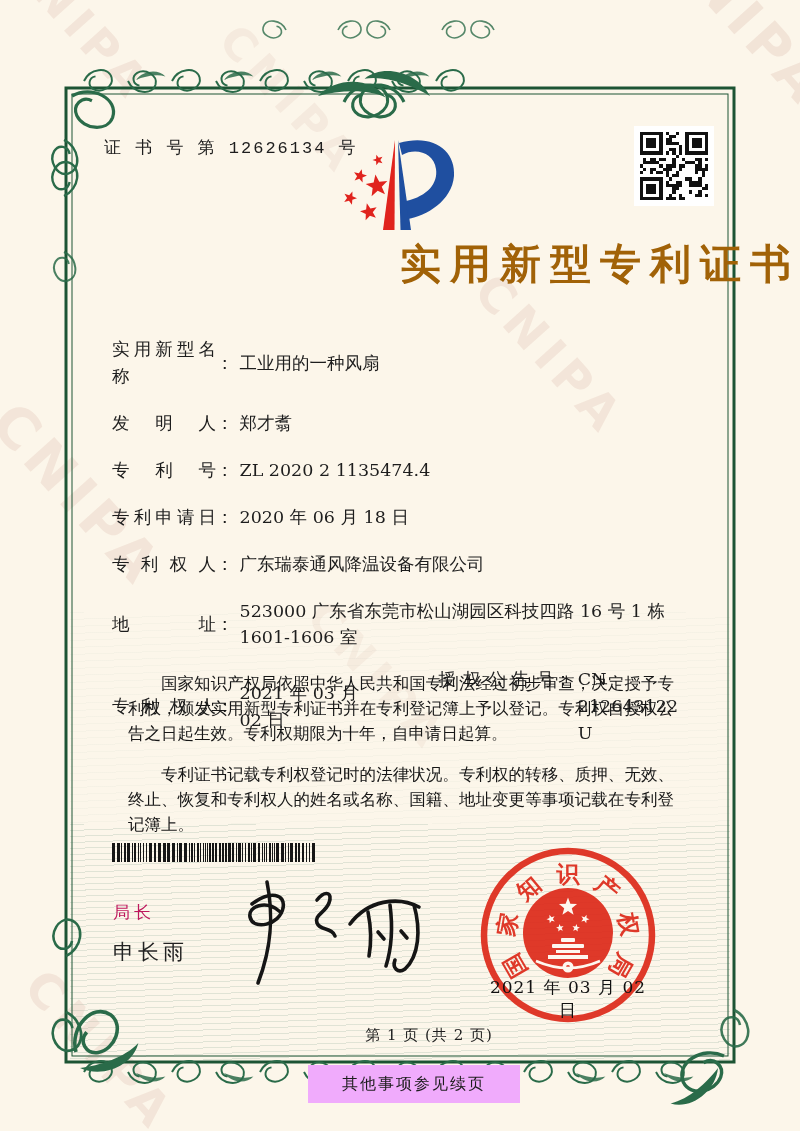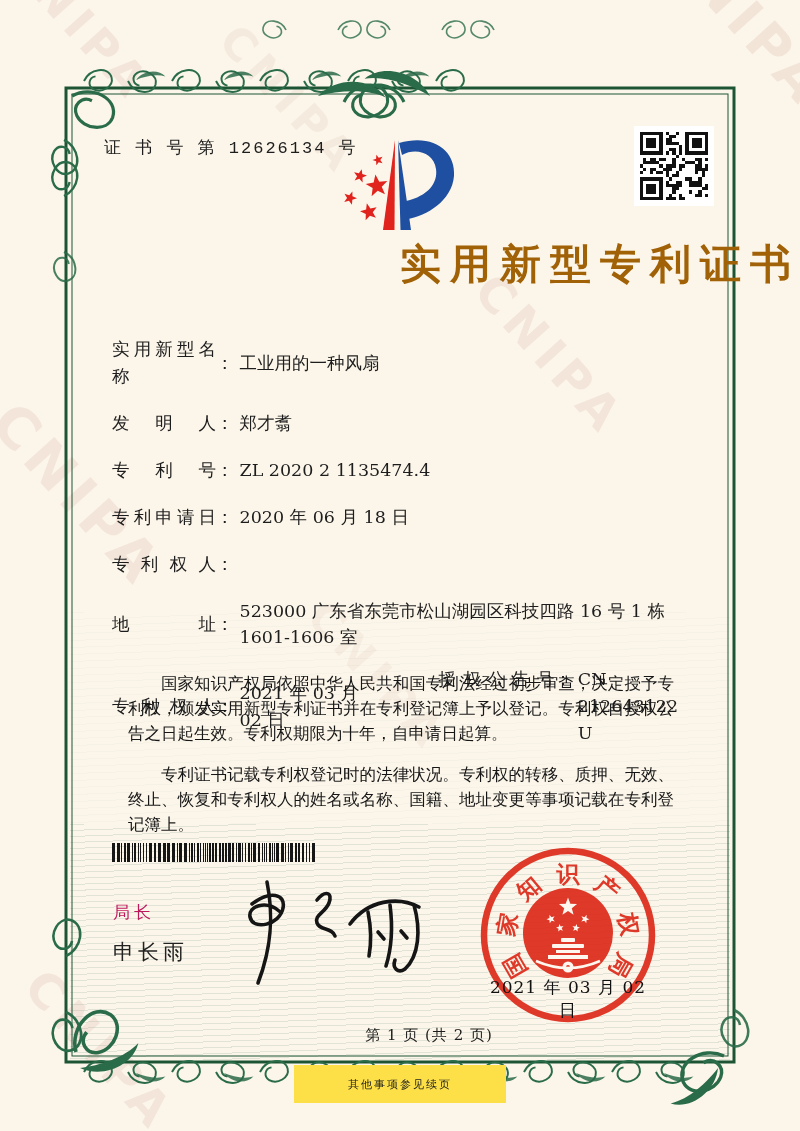--- a/index.html
+++ b/index.html
@@ -61,22 +61,22 @@
              font-size:17px;font-weight:500;letter-spacing:4px;color:#be185d;}
   #sig-name{left:113px;top:938px;z-index:5;font-family:"DejaVu Sans","Liberation Sans",sans-serif;
             font-size:21px;font-weight:500;letter-spacing:4px;color:#222;}
   #signature{left:222px;top:870px;z-index:5;}
   
   #seal{left:478px;top:843px;z-index:6;opacity:.93;}
   #seal-date{left:478px;top:976px;width:180px;text-align:center;z-index:7;
              font-size:17px;letter-spacing:1px;color:#111;}
   
   #page-info{left:0;top:1026px;width:100%;text-align:center;font-size:15px;z-index:5;letter-spacing:1px;margin-left:29px;}
-  #note-band{left:294px;top:1065px;width:212px;height:38px;background:#fde047;z-index:5;
-             display:flex;align-items:center;justify-content:center;font-size:11px;letter-spacing:2px;}
+  #note-band{left:308px;top:1065px;width:212px;height:38px;background:#f0abfc;z-index:5;
+             display:flex;align-items:center;justify-content:center;font-size:16px;letter-spacing:2px;}
 </style>
 </head>
 <body>
 
 <div class="abs waves-soft"></div>
 <div class="abs waves"></div>
 
 <div class="abs wm wm1">CNIPA</div>
 <div class="abs wm wm2">CNIPA</div>
 <div class="abs wm wm3">CNIPA</div>
@@ -401,20 +401,21 @@
       <span class="fvalue">ZL 2020 2 1135474.4</span>
   </div>
   <div class="frow">
     <span class="flabel">专利申请日</span>
       <span class="fcolon">：</span>
       <span class="fvalue">2020 年 06 月 18 日</span>
   </div>
   <div class="frow">
     <span class="flabel">专利权人</span>
       <span class="fcolon">：</span>
+      <span class="fvalue">广东瑞泰通风降温设备有限公司</span>
   </div>
   <div class="frow addr">
     <span class="flabel">地址</span>
       <span class="fcolon">：</span>
       <span class="fvalue">523000 广东省东莞市松山湖园区科技四路 16 号 1 栋 1601-1606 室</span>
   </div>
   <div class="frow">
     <span class="flabel">专利权人</span>
       <span class="fcolon">：</span>
       <span>2021 年 03 月 02 日</span>

